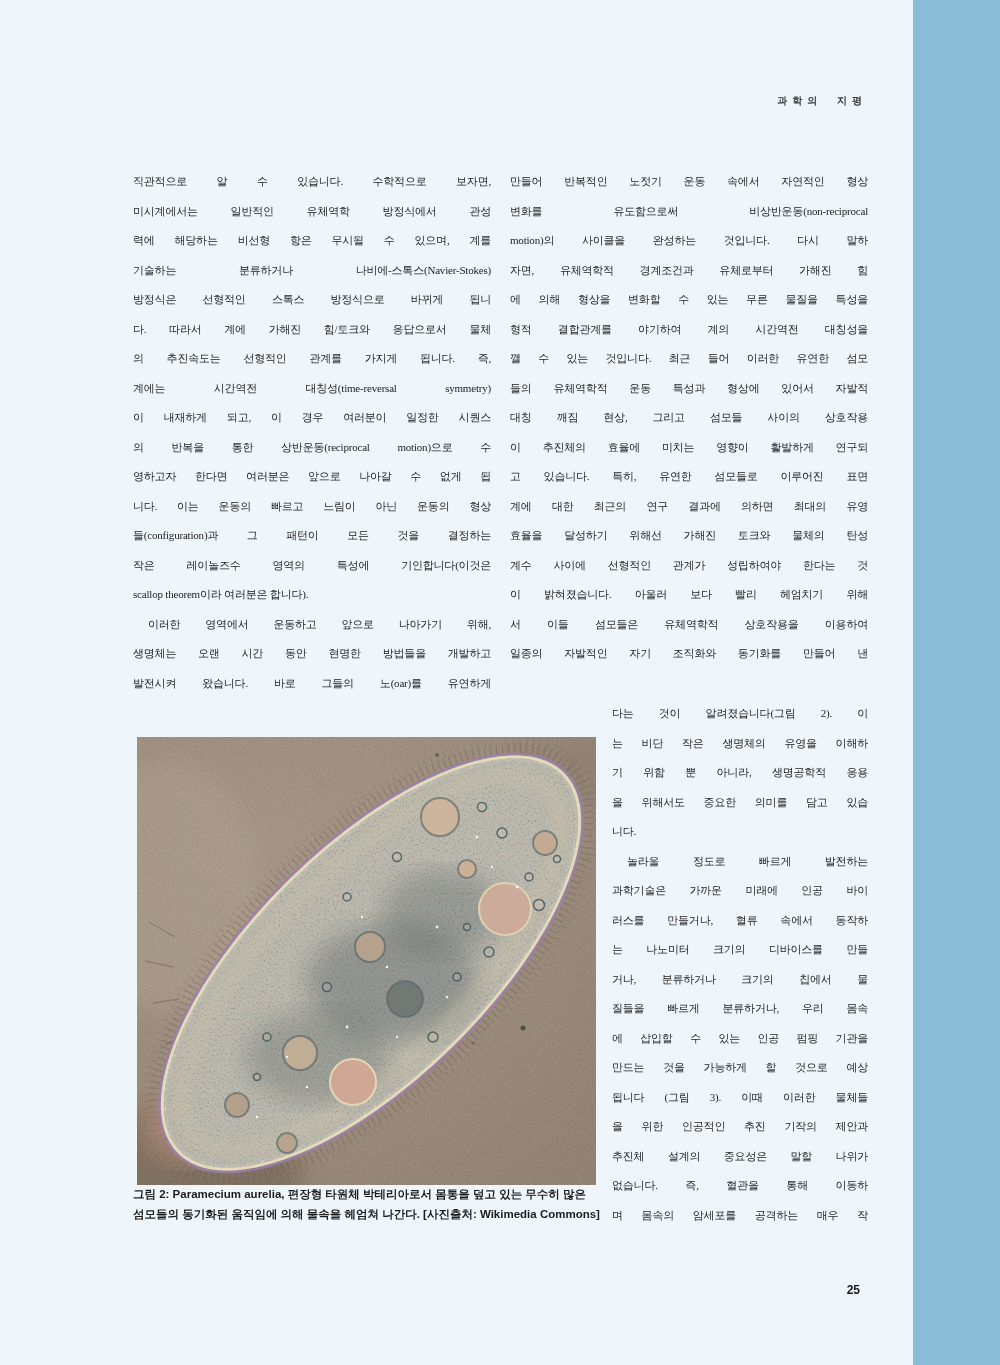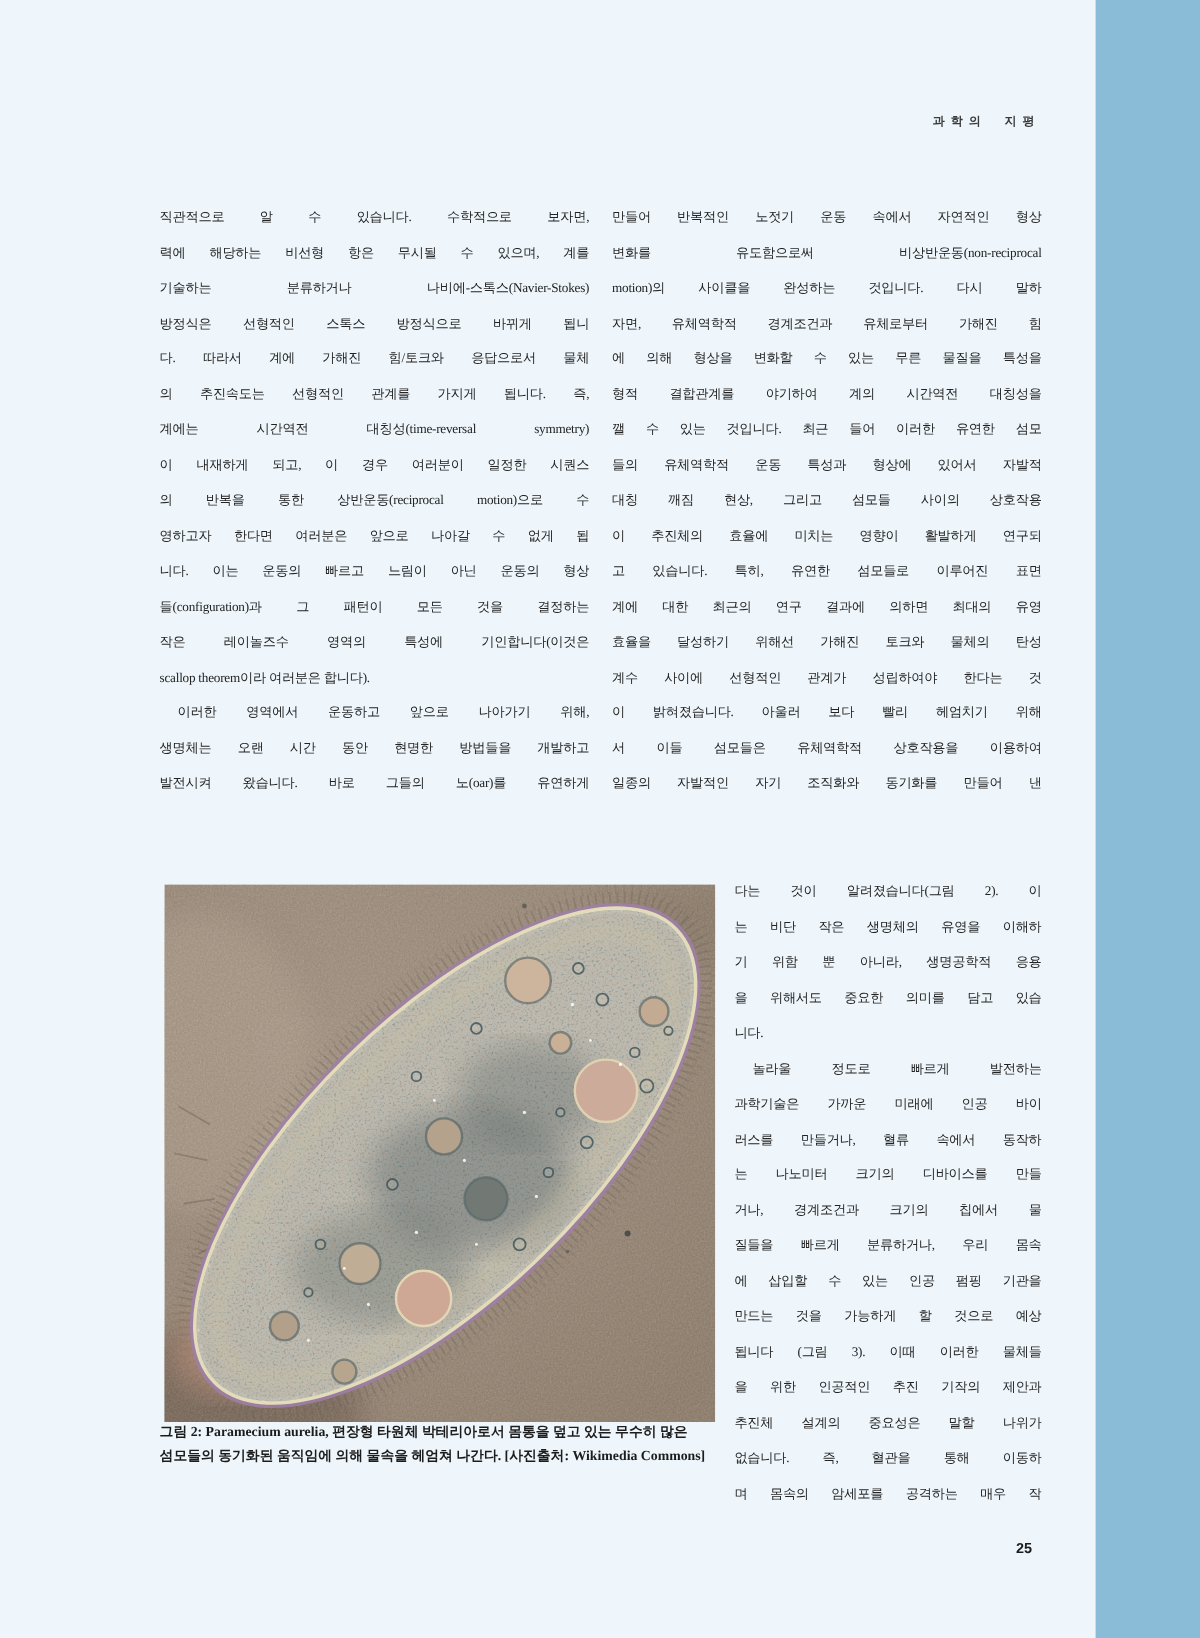--- a/index.html
+++ b/index.html
@@ -16,52 +16,53 @@
   }
   .running-head{
     position:absolute;top:94px;right:133px;
     font-family:"Liberation Sans","DejaVu Sans",sans-serif;
     font-weight:700;font-size:10px;color:#3a3a3a;
     letter-spacing:5px;word-spacing:7px;
   }
   .col{position:absolute;}
   .col-left{left:133px;top:167px;width:358px;}
   .col-right{left:510px;top:167px;width:358px;}
-  .col-narrow{left:612px;top:729px;width:256px;}
+  .col-narrow{left:612px;top:699px;width:256px;}
   .ln,.ln-end{
     font-size:11px;line-height:29.5px;height:29.5px;
     overflow:hidden;white-space:nowrap;
     text-align:justify;text-align-last:justify;
     letter-spacing:-0.2px;
   }
   .ln-end{text-align-last:left;}
   .indent{padding-left:15px;}
   .figure-wrap{position:absolute;left:137px;top:737px;width:459px;height:448px;}
   .figure-wrap svg{display:block;}
   .caption{
     position:absolute;left:133px;top:1184px;width:480px;
     font-family:"Liberation Sans","DejaVu Sans",sans-serif;
     font-weight:700;font-size:11.5px;line-height:20px;color:#1c1c1c;
   }
-  .caption div{white-space:nowrap;overflow:hidden;font-family:Liberation Serif, serif;}
+  .caption div{white-space:nowrap;overflow:hidden;}
   .page-number{
     position:absolute;top:1283px;right:140px;
     font-family:"Liberation Sans","DejaVu Sans",sans-serif;
     font-weight:700;font-size:12px;color:#1b1b1b;
   }
 </style>
 </head>
 <body>
 
 <div class="side-band"></div>
 
 <div class="running-head">과학의 지평</div>
 
 <div class="col col-left">
   <div class="ln">직관적으로 알 수 있습니다. 수학적으로 보자면,</div>
+  <div class="ln">미시계에서는 일반적인 유체역학 방정식에서 관성</div>
   <div class="ln">력에 해당하는 비선형 항은 무시될 수 있으며, 계를</div>
   <div class="ln">기술하는 분류하거나 나비에-스톡스(Navier-Stokes)</div>
   <div class="ln">방정식은 선형적인 스톡스 방정식으로 바뀌게 됩니</div>
   <div class="ln">다. 따라서 계에 가해진 힘/토크와 응답으로서 물체</div>
   <div class="ln">의 추진속도는 선형적인 관계를 가지게 됩니다. 즉,</div>
   <div class="ln">계에는 시간역전 대칭성(time-reversal symmetry)</div>
   <div class="ln">이 내재하게 되고, 이 경우 여러분이 일정한 시퀀스</div>
   <div class="ln">의 반복을 통한 상반운동(reciprocal motion)으로 수</div>
   <div class="ln">영하고자 한다면 여러분은 앞으로 나아갈 수 없게 됩</div>
   <div class="ln">니다.  이는 운동의 빠르고 느림이 아닌 운동의 형상</div>
@@ -96,21 +97,21 @@
 <div class="col col-narrow">
   <div class="ln">다는 것이 알려졌습니다(그림 2). 이</div>
   <div class="ln">는 비단 작은 생명체의 유영을 이해하</div>
   <div class="ln">기 위함 뿐 아니라, 생명공학적 응용</div>
   <div class="ln">을 위해서도 중요한 의미를 담고 있습</div>
   <div class="ln-end">니다.</div>
   <div class="ln indent">놀라울 정도로 빠르게 발전하는</div>
   <div class="ln">과학기술은 가까운 미래에 인공 바이</div>
   <div class="ln">러스를 만들거나, 혈류 속에서 동작하</div>
   <div class="ln">는 나노미터 크기의 디바이스를 만들</div>
-  <div class="ln">거나, 경계조건과 크기의 칩에서 물</div>
+  <div class="ln">거나, 분류하거나 크기의 칩에서 물</div>
   <div class="ln">질들을 빠르게 분류하거나, 우리 몸속</div>
   <div class="ln">에 삽입할 수 있는 인공 펌핑 기관을</div>
   <div class="ln">만드는 것을 가능하게 할 것으로 예상</div>
   <div class="ln">됩니다 (그림 3). 이때 이러한 물체들</div>
   <div class="ln">을 위한 인공적인 추진 기작의 제안과</div>
   <div class="ln">추진체 설계의 중요성은 말할 나위가</div>
   <div class="ln">없습니다. 즉, 혈관을 통해  이동하</div>
   <div class="ln">며 몸속의 암세포를 공격하는 매우 작</div>
 </div>
 

